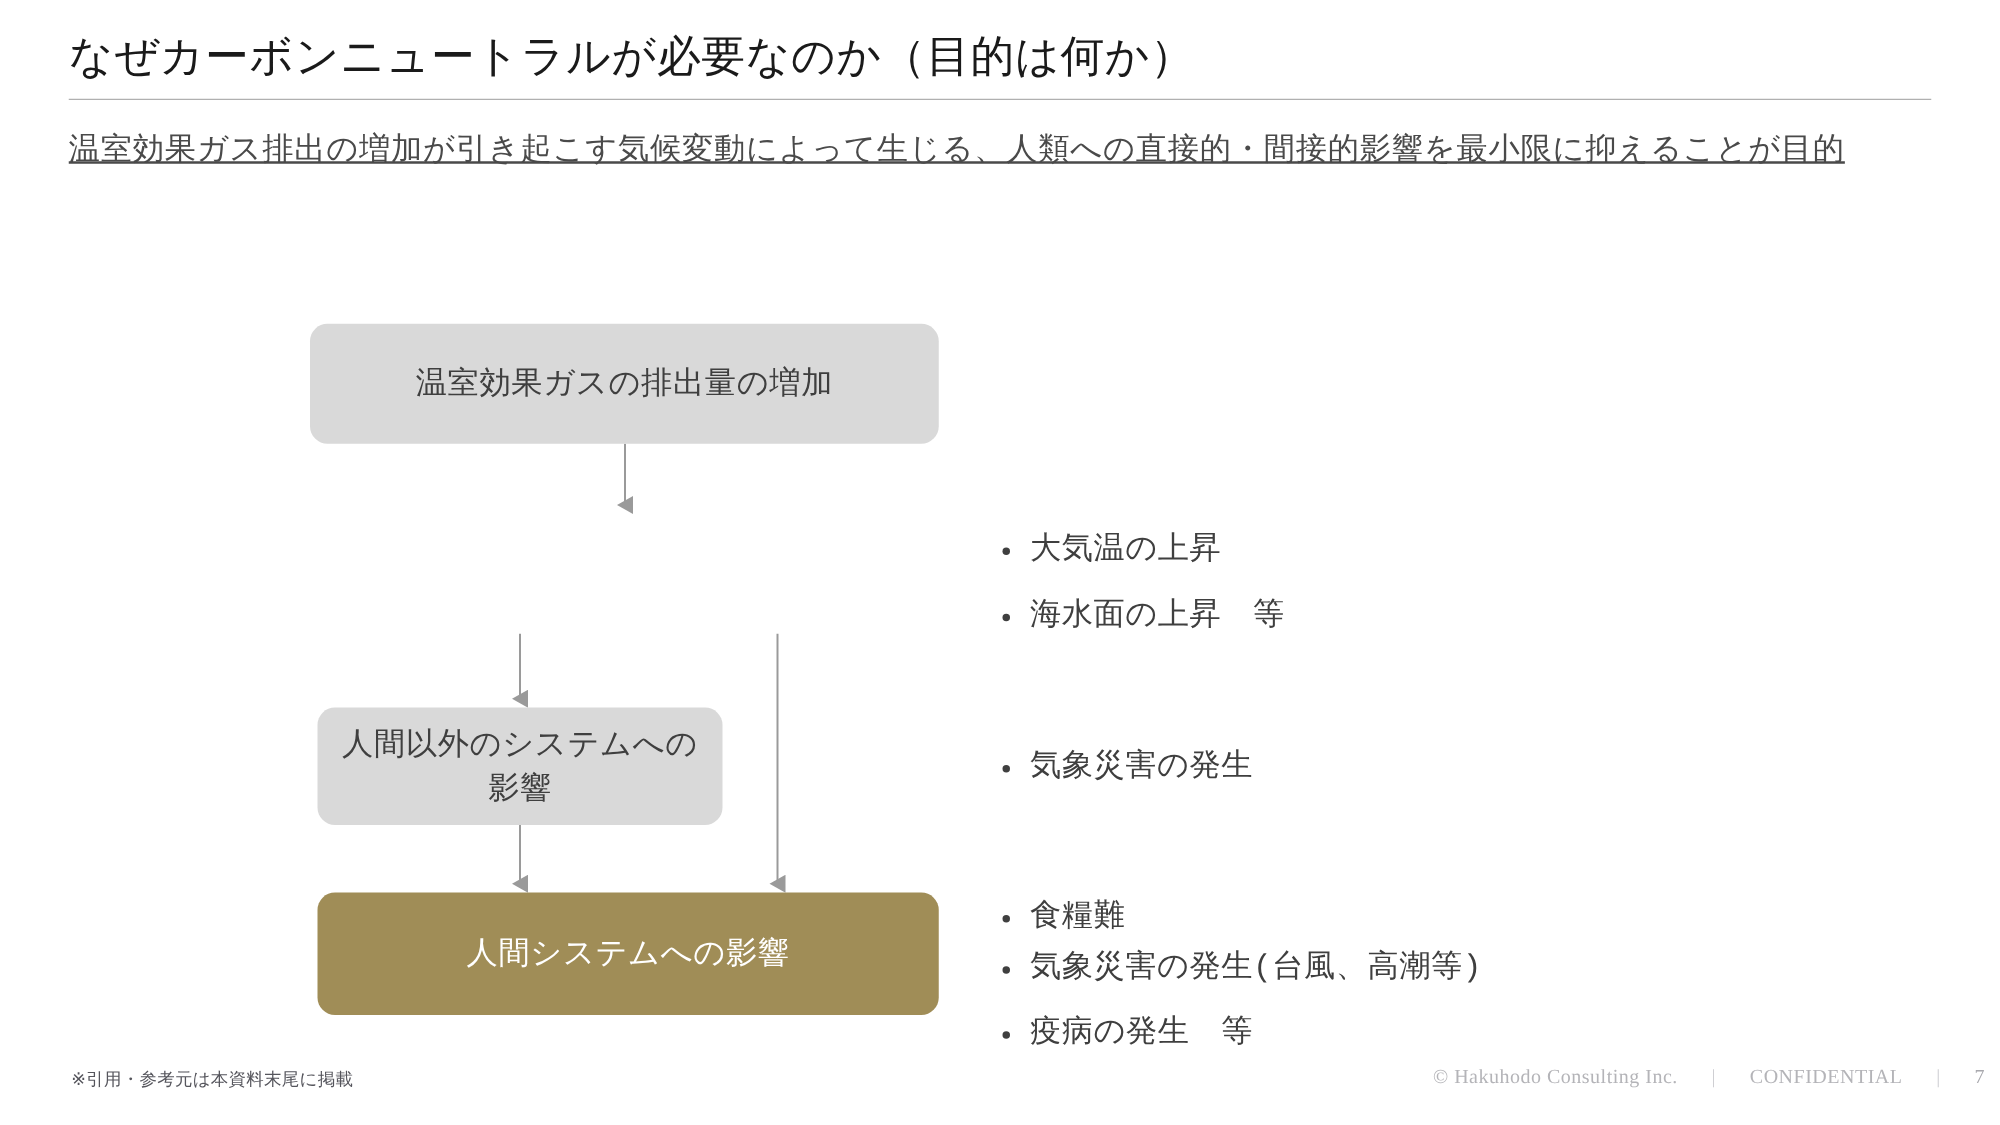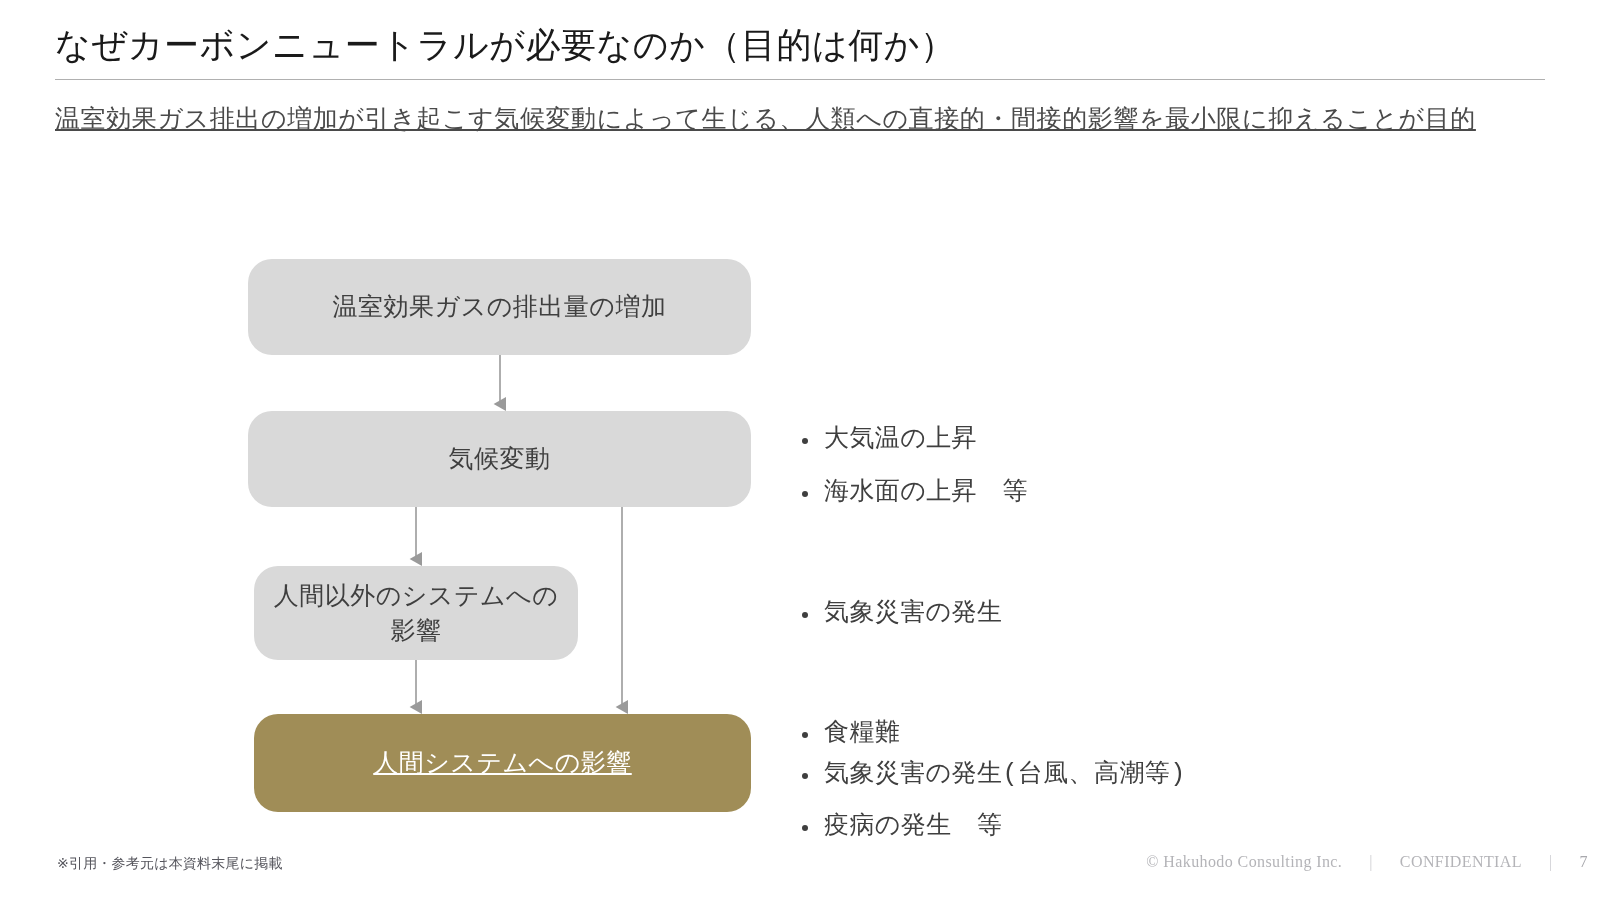--- a/index.html
+++ b/index.html
@@ -58,21 +58,21 @@
     height: 900px;
   }
   .connectors {
     position: absolute;
     left: 0;
     top: 0;
   }
 
   .node {
     position: absolute;
-    border-radius: 24px;
+    border-radius: 14px;
     display: flex;
     align-items: center;
     justify-content: center;
     text-align: center;
     box-sizing: border-box;
     font-size: 25px;
     line-height: 1.42;
     letter-spacing: 0.5px;
     color: #3f3f3f;
     background: #d9d9d9;
@@ -96,21 +96,20 @@
     height: 94px;
     padding: 0 18px;
   }
   .node-human {
     left: 254px;
     top: 714px;
     width: 497px;
     height: 98px;
     background: #a08d57;
     color: #ffffff;
-    text-decoration: underline;
   }
 
   
   .bullets {
     position: absolute;
     font-size: 25px;
     line-height: 1.3;
     color: #3f3f3f;
     letter-spacing: 0.4px;
     list-style: none;
@@ -187,21 +186,20 @@
 
       <line x1="416" y1="507" x2="416" y2="559" stroke="#9a9a9a" stroke-width="1.6" marker-end="url(#arrowhead)"></line>
 
       <line x1="416" y1="660" x2="416" y2="707" stroke="#9a9a9a" stroke-width="1.6" marker-end="url(#arrowhead)"></line>
 
       <line x1="622" y1="507" x2="622" y2="707" stroke="#9a9a9a" stroke-width="1.6" marker-end="url(#arrowhead)"></line>
     </svg>
 
     <div class="node node-emissions">温室効果ガスの排出量の増加</div>
 
-    <div class="node node-climate">気候変動</div>
 
     <div class="node node-nonhuman">人間以外のシステムへの影響</div>
 
     <div class="node node-human">人間システムへの影響</div>
 
     <ul class="bullets bullets-climate">
       <li>大気温の上昇</li>
       <li>海水面の上昇　等</li>
     </ul>
 

